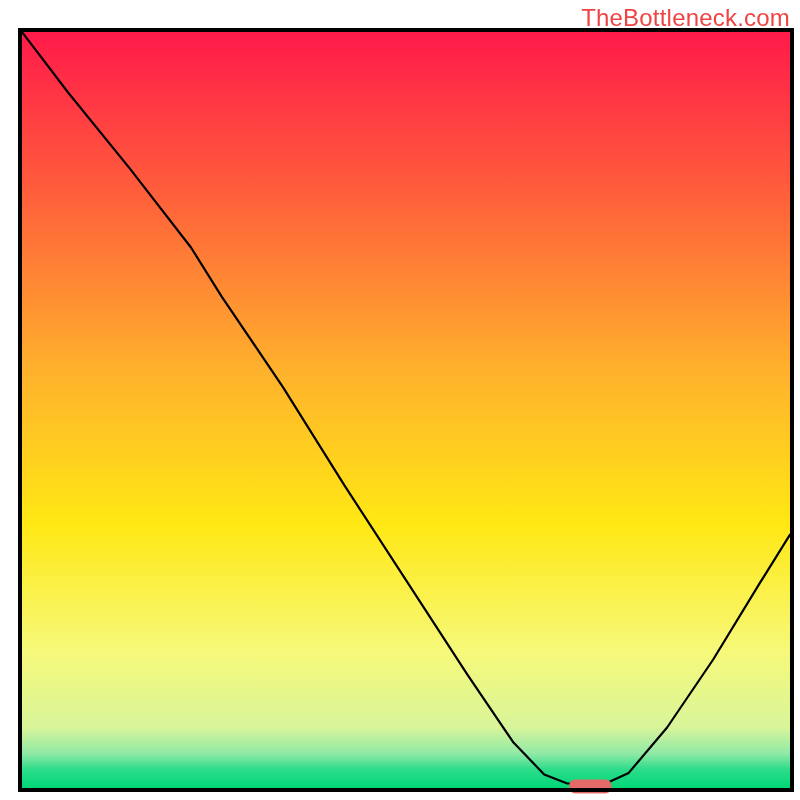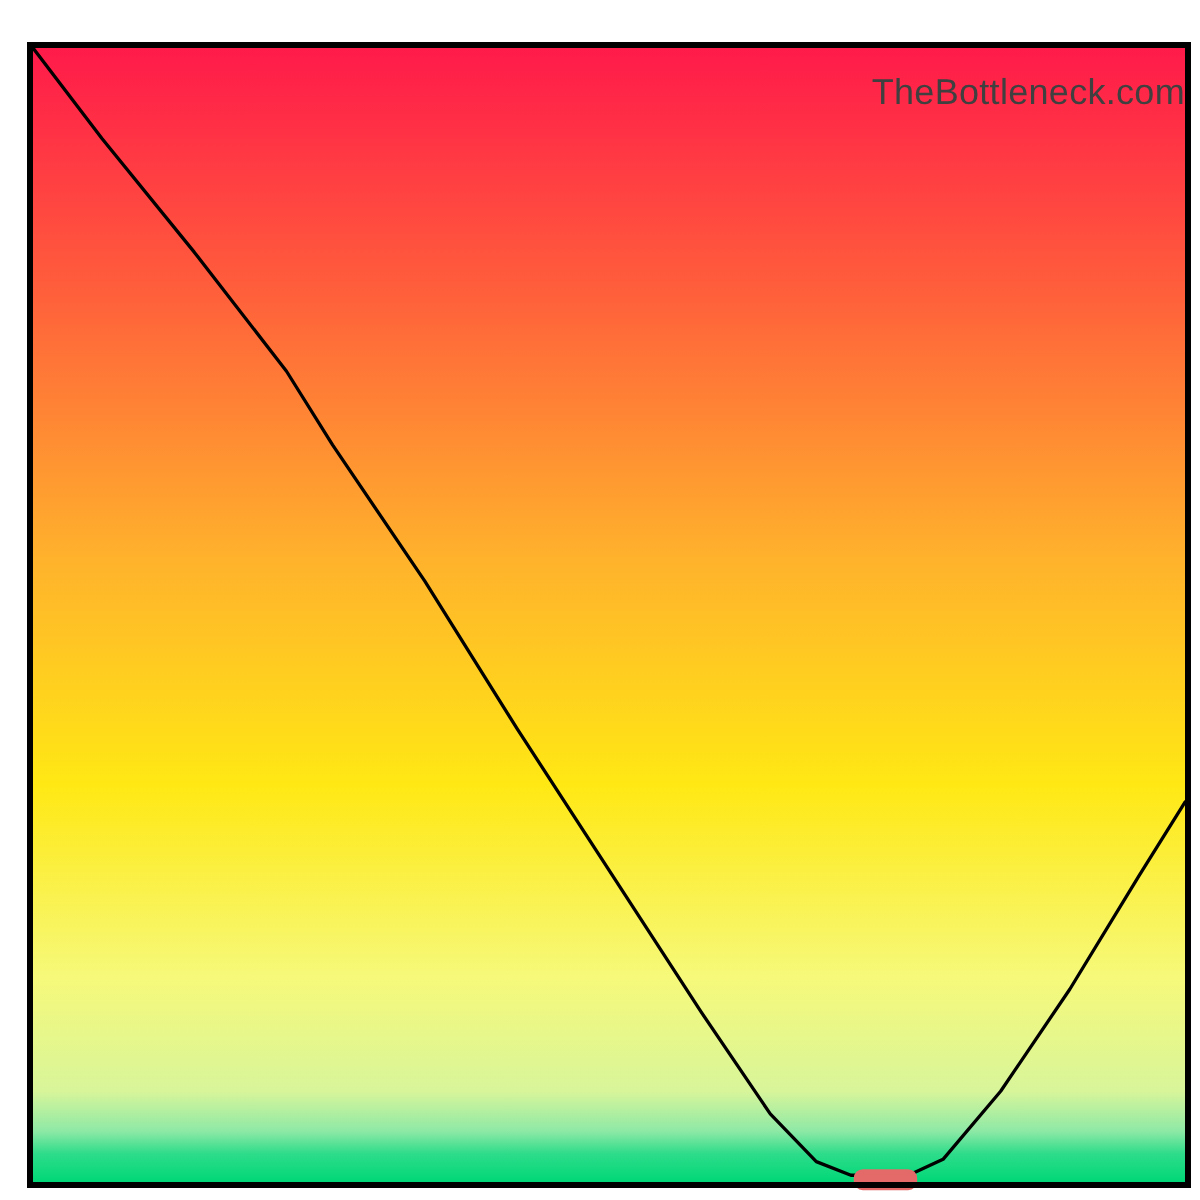--- a/index.html
+++ b/index.html
@@ -8,24 +8,23 @@
     position: relative;
     width: 800px;
     height: 800px;
   }
   .watermark {
     position: absolute;
     top: 4px;
     right: 10px;
     font-family: Arial, Helvetica, sans-serif;
     font-size: 24px;
-    color: #404040;
+    color: #ef4444;
     font-weight: 400;
     letter-spacing: 0.2px;
-    margin-top: 44px;
   }
   svg { display: block; }
 </style>
 </head>
 <body>
 
 <div class="chart-container">
   <svg width="800" height="800" viewBox="0 0 800 800">
     <defs>
       <linearGradient id="bg-grad" x1="0" y1="0" x2="0" y2="1">

